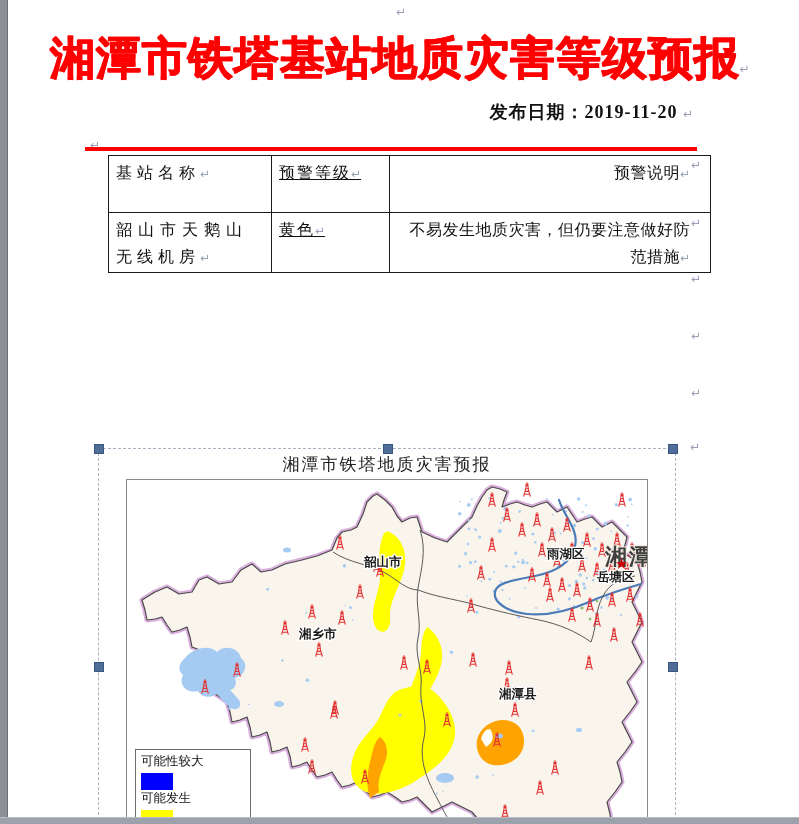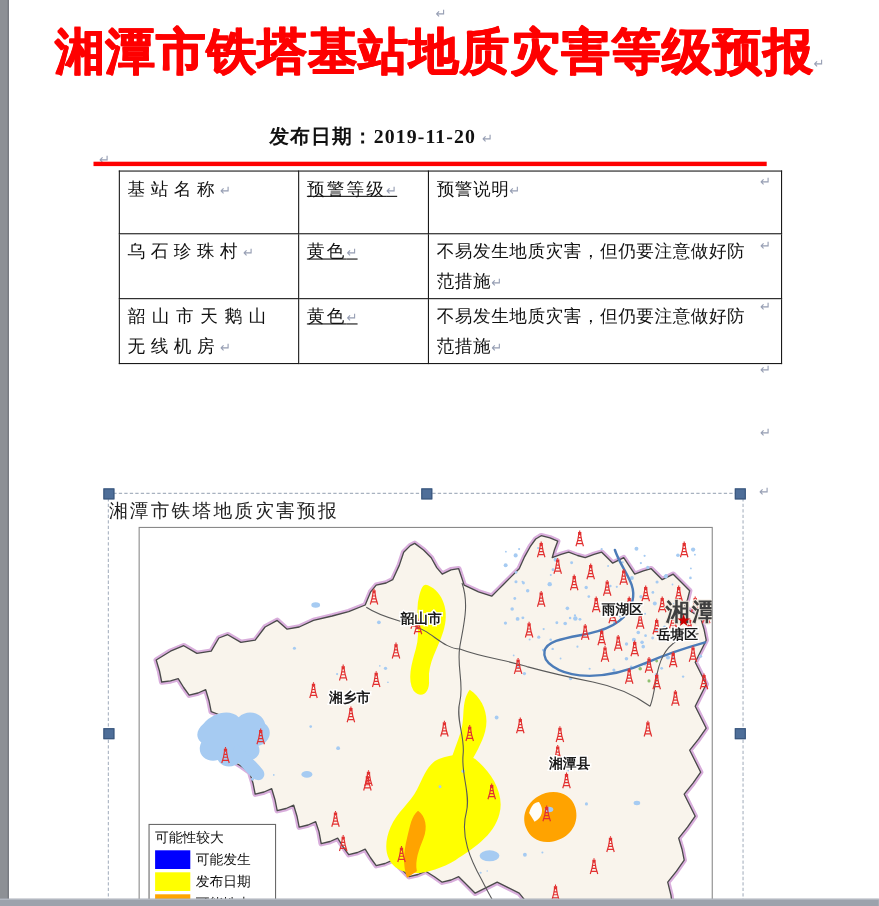--- a/index.html
+++ b/index.html
@@ -2,49 +2,49 @@
 <html lang="zh" style="--accent: #FE0000; --land: #F9F4EC; --halo: #D9AEDC; --bline: #4A4A4A; --iline: #5A5A5A; --water: #A6CBF2; --river: #4C7CB8; --warn-yellow: #FFFF00; --warn-orange: #FFA300; --tower: #E23030;"><head>
 <meta charset="utf-8">
 <style>
   html,body{margin:0;padding:0;width:799px;height:824px;overflow:hidden;background:#fff;
     font-family:"Liberation Serif","DejaVu Serif",serif;color:#111;}
   .abs{position:absolute;}
   
   #left-strip{left:0;top:0;width:7px;height:824px;background:#8d9095;border-right:1px solid #6e7278;}
   #bottom-strip{left:0;top:817px;width:799px;height:7px;background:#9ca2ac;border-top:1px solid #b9bec6;}
   
-  #doc-title{left:0;top:17px;width:799px;text-align:center;font-family:"Liberation Sans","DejaVu Sans",sans-serif;
+  #doc-title{left:0;top:28px;width:799px;text-align:center;font-family:"Liberation Sans","DejaVu Sans",sans-serif;
     font-weight:bold;font-size:45px;letter-spacing:1px;color:var(--accent);
     text-shadow:1px 0 0 currentColor,0 1px 0 currentColor,1px 1px 0 currentColor;}
-  #date-line{left:0;top:112px;width:693px;text-align:center;font-size:18px;font-weight:bold;letter-spacing:1px;}
+  #date-line{left:0;top:100px;width:693px;text-align:right;font-size:18px;font-weight:bold;letter-spacing:1px;}
   #red-rule{left:85px;top:147px;width:612px;height:4px;background:var(--accent);}
   
   .pmark{color:#98a0b5;font-family:"DejaVu Sans",sans-serif;font-size:12px;font-weight:normal;
     letter-spacing:0;text-shadow:none;}
   
   #stations{left:88px;top:155px;width:602px;border-collapse:collapse;table-layout:fixed;margin-left:20px;}
   #stations td{border:1.5px solid #1a1a1a;vertical-align:top;font-size:16px;line-height:27px;
     padding:3px 8px 0 7px;}
   #stations td.c0{letter-spacing:5px;padding-right:24px;text-align:justify;}
   #stations td.c1{letter-spacing:2px;text-decoration:underline;}
-  #stations td.c2{letter-spacing:.5px;padding-right:20px;}
+  #stations td.c2{letter-spacing:.5px;padding-right:20px;text-align:right;}
   
   #figure{left:98px;top:448px;width:576px;height:400px;border:1px dashed #a8b2c0;background:#fff;}
   .handle{position:absolute;width:8px;height:8px;background:#4e6e99;border:1px solid #3a567c;}
-  #fig-title{position:absolute;left:0;top:4px;width:100%;font-size:17px;letter-spacing:2px;color:#222;}
+  #fig-title{position:absolute;left:0;top:4px;width:100%;text-align:center;font-size:17px;letter-spacing:2px;color:#222;}
   #map-box{position:absolute;left:27px;top:30px;width:520px;height:372px;border:1px solid #8a8a8a;background:#fff;overflow:visible;}
   #map-svg{position:absolute;left:0;top:0;}
   .region-label{font-family:"Liberation Sans","DejaVu Sans",sans-serif;font-size:12.5px;font-weight:bold;fill:#1a1a1a;
     paint-order:stroke;stroke:#ffffff;stroke-width:2.5px;}
   .city-label{font-family:"Liberation Serif","DejaVu Serif",serif;font-size:22px;font-weight:bold;fill:#3f3f3f;
     paint-order:stroke;stroke:#f3ece2;stroke-width:2px;letter-spacing:2px;}
   
   #legend{position:absolute;left:8px;top:269px;width:104px;background:#fff;border:1px solid #6a6a6a;
     padding:3px 5px 6px 5px;font-size:12.5px;color:#111;}
-  .legend-row{display:flex;align-items:flex-start;margin-top:3px;}
+  .legend-row{display:flex;align-items:flex-start;margin-top:3px;flex-direction:column;}
   .legend-swatch{width:32px;height:17px;margin-right:5px;flex:0 0 auto;}
 </style>
 </head>
 <body>
 
 <div id="left-strip" class="abs"></div>
 
 <div class="abs pmark" style="left:396px;top:5px;">↵</div>
 <div class="abs pmark" style="left:90px;top:138px;">↵</div>
 <div class="abs pmark" style="left:690px;top:440px;">↵</div>
@@ -66,25 +66,20 @@
   <colgroup>
       <col style="width:163px">
       <col style="width:118px">
       <col style="width:321px">
     </colgroup>
   <tbody id="stations-body">
       <tr style="height: 57px;">
         <td class="c0"><span>基站名称</span><span class="pmark">↵</span></td>
         <td class="c1"><span>预警等级</span><span class="pmark">↵</span></td>
         <td class="c2"><span>预警说明</span><span class="pmark">↵</span></td>
-      </tr>
-      <tr style="height: 57px;">
-        <td class="c0"><span>乌石珍珠村</span><span class="pmark">↵</span></td>
-        <td class="c1"><span>黄色</span><span class="pmark">↵</span></td>
-        <td class="c2"><span>不易发生地质灾害，但仍要注意做好防范措施</span><span class="pmark">↵</span></td>
       </tr>
       <tr style="height: 57px;">
         <td class="c0"><span>韶山市天鹅山无线机房</span><span class="pmark">↵</span></td>
         <td class="c1"><span>黄色</span><span class="pmark">↵</span></td>
         <td class="c2"><span>不易发生地质灾害，但仍要注意做好防范措施</span><span class="pmark">↵</span></td>
       </tr>
     </tbody>
 </table>
 
 <div id="figure" class="abs">

